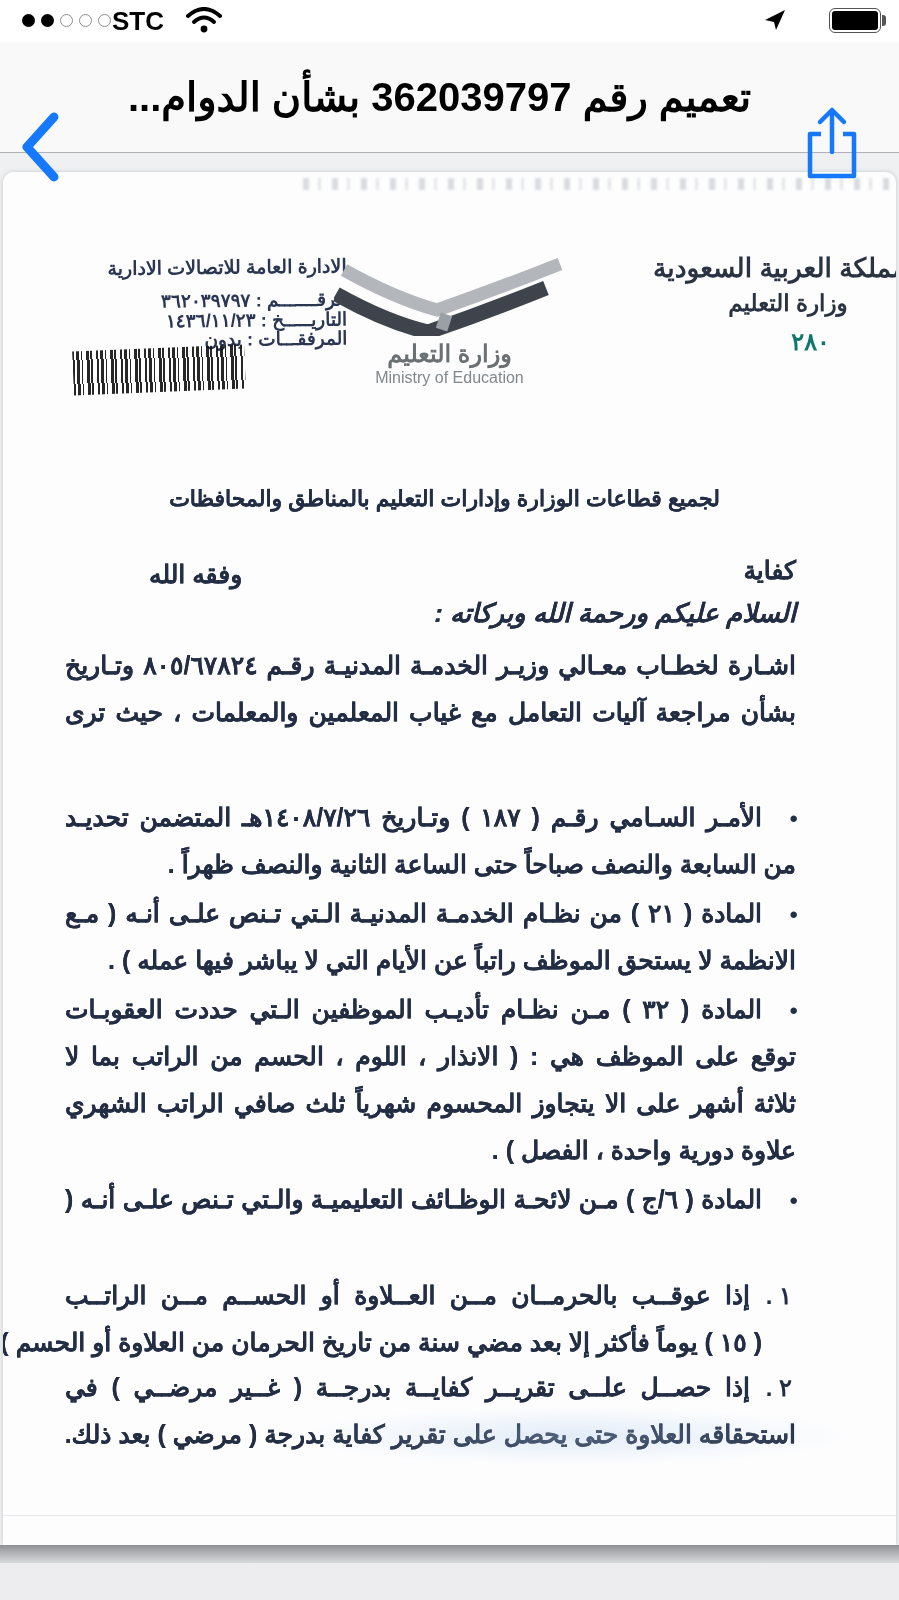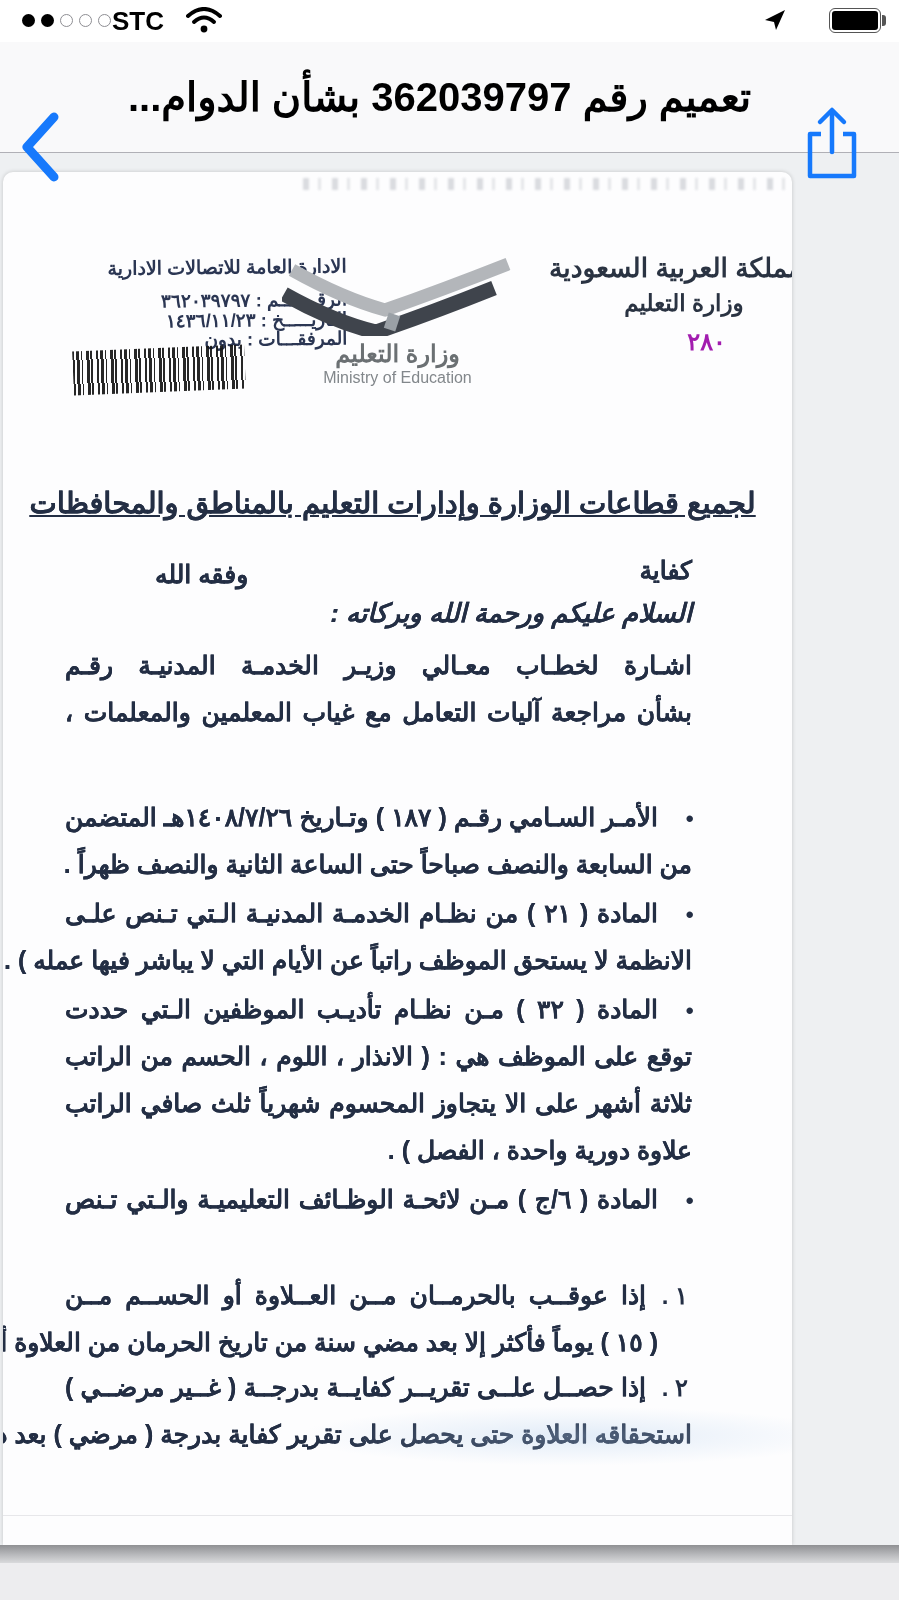--- a/index.html
+++ b/index.html
@@ -20,21 +20,21 @@
   .battery{position:absolute;right:18px;top:8px;width:52px;height:25px;border:1.5px solid #555;border-radius:6px;box-sizing:border-box;}
   .battery .fill{position:absolute;left:2px;top:2px;right:2px;bottom:2px;background:#000;border-radius:3px;}
   .battery .nub{position:absolute;right:-6px;top:6px;width:4px;height:11px;background:#555;border-radius:0 3px 3px 0;}
   
   .nav-bar{position:absolute;top:42px;left:0;width:899px;height:110px;background:#f9f9fa;border-bottom:1px solid #b0b0b6;z-index:29;}
   .nav-title{position:absolute;left:80px;right:100px;top:0;height:110px;line-height:110px;text-align:center;font-size:40px;font-weight:700;color:#000;direction:rtl;white-space:nowrap;overflow:hidden;}
   .back-btn{position:absolute;left:18px;top:68px;width:44px;height:74px;cursor:pointer;}
   .share-btn{position:absolute;right:34px;top:62px;width:66px;height:80px;cursor:pointer;}
   
   .page{
-    position:absolute;left:3px;top:172px;width:789px;height:1373px;
+    position:absolute;left:3px;top:172px;width:893px;height:1373px;
     background:#fdfdfe;border-radius:10px 10px 0 0;
     box-shadow:0 0 4px rgba(0,0,0,.18);
     overflow:hidden;z-index:5;color:#232e44;
   }
   .noise{position:absolute;top:6px;left:300px;right:0;height:12px;opacity:.45;filter:blur(1px);
     background:repeating-linear-gradient(90deg,rgba(100,108,122,.5) 0 6px,transparent 6px 15px,rgba(100,108,122,.35) 15px 18px,transparent 18px 29px);}
   .page-divider{position:absolute;left:0;right:0;top:1343px;height:1px;background:#e7e7ea;}
   .inter-bar{position:absolute;left:0;top:1545px;width:899px;height:18px;z-index:6;
     background:linear-gradient(180deg,#8f9093 0%,#b9babd 55%,#d9dadc 100%);}
   .next-page{position:absolute;left:0;top:1563px;width:899px;height:37px;background:#ededef;z-index:5;}
@@ -46,28 +46,28 @@
   .lh-row{font-size:18.5px;font-weight:700;line-height:19.5px;white-space:nowrap;}
   .lh-rows{margin-top:12px;}
   .barcode{position:absolute;left:70px;top:176px;width:172px;height:44px;transform:rotate(-2.4deg);opacity:.92;
     background:repeating-linear-gradient(90deg,#141414 0 2px,transparent 2px 4px,#141414 4px 7px,transparent 7px 9px,#141414 9px 10px,transparent 10px 14px,#141414 14px 17px,transparent 17px 18px,#141414 18px 20px,transparent 20px 24px);}
   .logo-wrap{position:absolute;left:0;right:0;top:76px;text-align:center;}
   .logo-ar{font-size:24px;font-weight:700;color:#6b7073;margin-top:0;}
   .logo-en{font-size:16px;color:#82878b;margin-top:1px;font-weight:400;}
   .lh-right{position:absolute;right:-52px;top:80px;width:320px;text-align:center;direction:rtl;color:#2a3342;}
   .lh-kingdom{font-size:26.5px;font-weight:700;white-space:nowrap;}
   .lh-ministry{font-size:23px;font-weight:700;margin-top:6px;}
-  .copy-num{position:absolute;right:66px;top:156px;font-size:24px;font-weight:700;color:#a21caf;}
+  .copy-num{position:absolute;right:66px;top:156px;font-size:24px;font-weight:700;color:#0f766e;}
   
   .doc-title{position:absolute;left:0;right:36px;top:258px;text-align:center;font-size:30px;font-weight:700;}
-  .doc-subtitle{position:absolute;left:0;right:10px;top:314px;text-align:center;font-size:29px;font-weight:700;direction:rtl;text-decoration:underline;}
+  .doc-subtitle{position:absolute;left:0;right:10px;top:314px;text-align:center;font-size:22px;font-weight:700;direction:rtl;}
   .doc-area{position:absolute;left:62px;right:100px;top:0;height:100%;direction:rtl;}
   .sal-row{position:absolute;left:0;right:0;top:384px;height:42px;font-size:25px;font-weight:700;}
   .sal-r{position:absolute;right:0;top:0;}
-  .sal-l{position:absolute;left:90px;top:4px;}
+  .sal-l{position:absolute;left:84px;top:4px;}
   .greeting{position:absolute;left:0;right:0;top:426px;font-size:26px;font-weight:700;text-align:right;font-style:italic;}
   .para{position:absolute;left:0;right:0;}
   .tl{height:47px;line-height:47px;font-size:25px;font-weight:700;white-space:nowrap;}
   .j{text-align:justify;text-align-last:justify;white-space:normal;overflow:hidden;}
   .r{text-align:right;}
   .fb{padding-right:34px;}
   .fn{padding-right:46px;}
   .ind{padding-right:34px;}
   .bullet{position:absolute;right:-2px;top:1px;font-size:24px;line-height:47px;}
   .num{position:absolute;right:4px;top:0;font-size:24px;line-height:47px;font-weight:700;}

